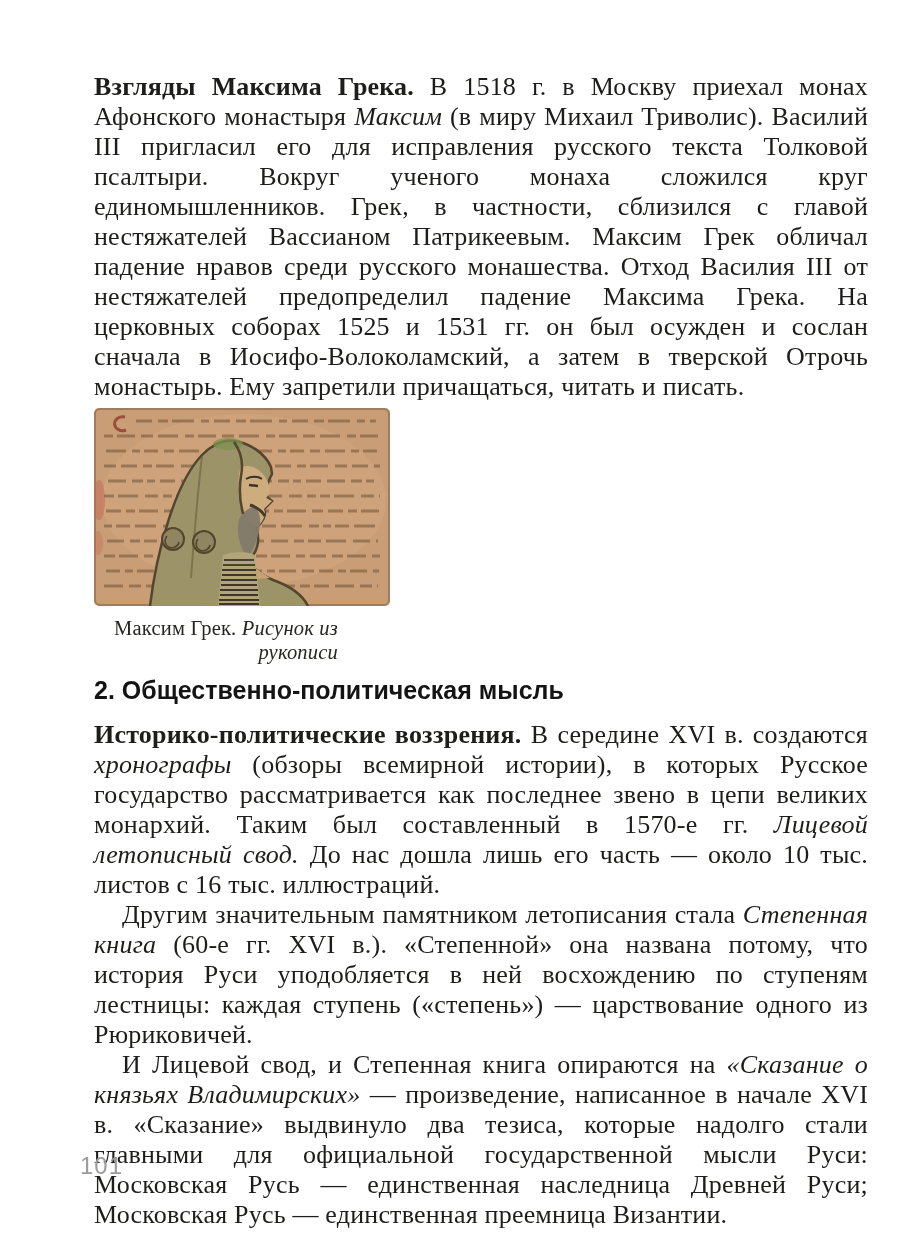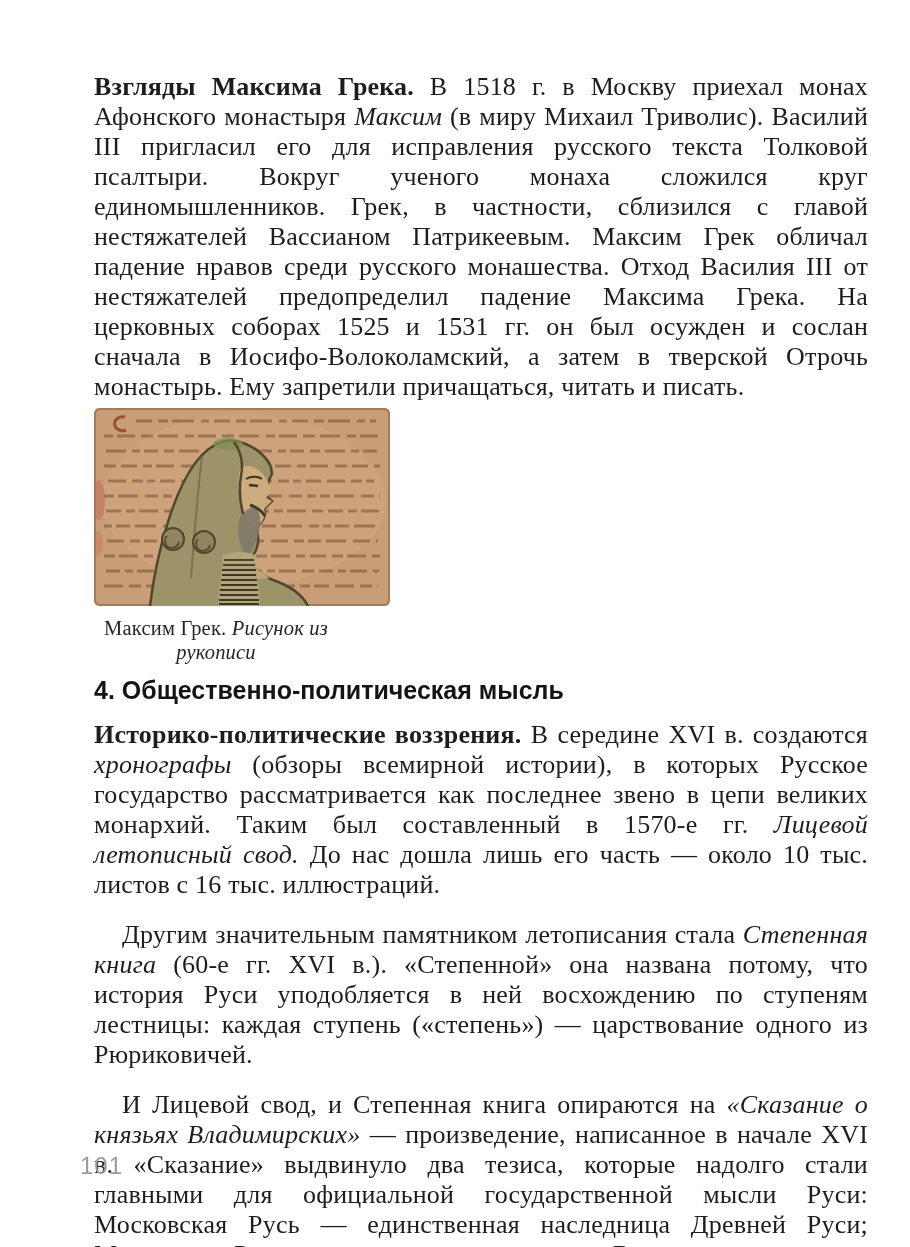--- a/index.html
+++ b/index.html
@@ -29,37 +29,37 @@
     width:296px;
     margin:6px 16px 12px 0;
   }
   figure.manuscript svg { display:block; }
   figcaption {
     font-size:20.5px;
     line-height:24px;
     letter-spacing:0.2px;
     margin-top:10px;
     width:244px;
-    text-align:center;
+    text-align:right;
     color:#262622;
   }
   .seg-bold   { font-weight:700; }
   .seg-italic { font-style:italic; }
   h2.section-heading {
     clear:left;
     font-family:"Liberation Sans", sans-serif;
     font-size:25px;
     line-height:29px;
     font-weight:700;
     color:#141414;
     margin:20px 0 15px 0;
     text-align:left;
     letter-spacing:0;
   }
-  p.indent { text-indent:28px;margin-top:20px; }
+  p.indent { text-indent:28px; }
   .page-number {
     position:absolute;
     left:80px; top:1152px;
     font-family:"Liberation Sans", sans-serif;
     font-size:24px;
     color:#9b9b9b;
     letter-spacing:1px;
   }
 </style>
 </head>
@@ -144,21 +144,21 @@
                 <path d="M125 192 H165"></path>
                 <path d="M125 196 H165"></path>
               </g>
             </g>
           </g>
         </svg>
         <figcaption><span class="seg-normal">Максим Грек. </span><span class="seg-italic">Рисунок из рукописи</span></figcaption>
       </figure>
     <p></p>
 
-    <h2 class="section-heading">4. Общественно-политическая мысль</h2>
+    <h2 class="section-heading">2. Общественно-политическая мысль</h2>
 
     <p class="body-text"><span class="seg-bold">Историко-политические воззрения.</span><span class="seg-normal"> В середине XVI в. создаются </span><span class="seg-italic">хронографы</span><span class="seg-normal"> (обзоры всемирной истории), в которых Русское государство рассматривается как последнее звено в цепи великих монархий. Таким был составленный в 1570-е гг. </span><span class="seg-italic">Лицевой летописный свод.</span><span class="seg-normal"> До нас дошла лишь его часть — около 10 тыс. листов с 16 тыс. иллюстраций.</span></p>
 
     <p class="body-text indent"><span class="seg-normal">Другим значительным памятником летописания стала </span><span class="seg-italic">Степенная книга</span><span class="seg-normal"> (60-е гг. XVI в.). «Степенной» она названа потому, что история Руси уподобляется в ней восхождению по ступеням лестницы: каждая ступень («степень») — царствование одного из Рюриковичей.</span></p>
 
     <p class="body-text indent"><span class="seg-normal">И Лицевой свод, и Степенная книга опираются на </span><span class="seg-italic">«Сказание о князьях Владимирских»</span><span class="seg-normal"> — произведение, написанное в начале XVI в. «Сказание» выдвинуло два тезиса, которые надолго стали главными для официальной государственной мысли Руси: Московская Русь — единственная наследница Древней Руси; Московская Русь — единственная преемница Византии.</span></p>
 
   </div>
 
   <div class="page-number">101</div>

